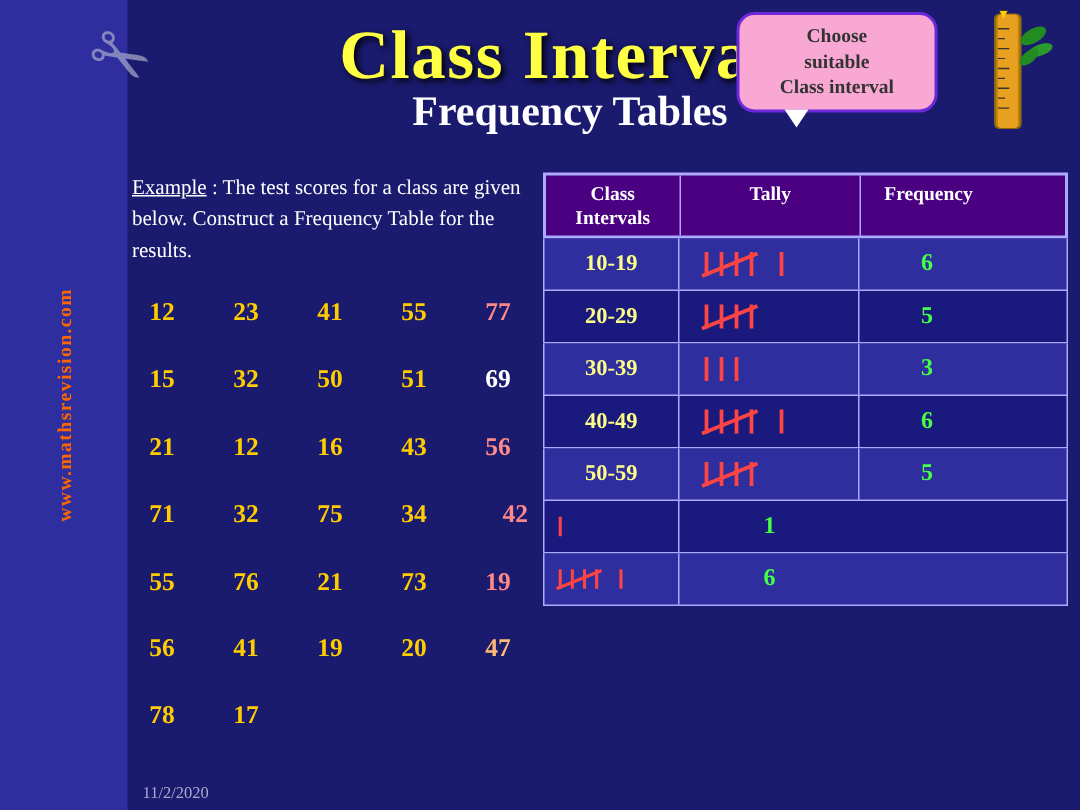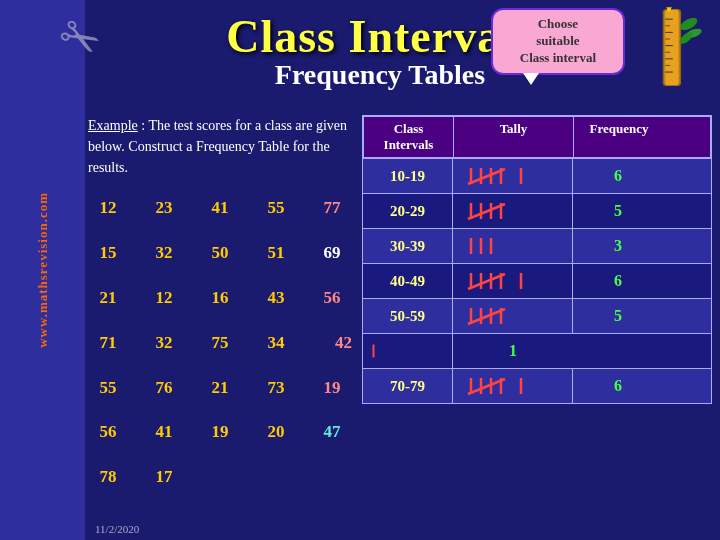--- a/index.html
+++ b/index.html
@@ -343,21 +343,21 @@
         <span class="num-cell">55</span>
         <span class="num-cell">76</span>
         <span class="num-cell">21</span>
         <span class="num-cell">73</span>
         <span class="num-cell" style="color:#ff8888;">19</span>
 
         <span class="num-cell">56</span>
         <span class="num-cell">41</span>
         <span class="num-cell">19</span>
         <span class="num-cell">20</span>
-        <span class="num-cell" style="color:#5eead4;">47</span>
+        <span class="num-cell" style="color:#fdba74;">47</span>
 
         <span class="num-cell">78</span>
         <span class="num-cell">17</span>
         <span class="num-cell"></span>
         <span class="num-cell"></span>
         <span class="num-cell"></span>
       </div>
     </div>
 
     <div class="freq-table">
@@ -442,21 +442,20 @@
         <div class="table-row">
           <div class="table-cell tally-cell">
             <svg width="100" height="24" viewBox="0 0 100 24">
               <line x1="8" y1="4" x2="8" y2="20" stroke="#ff4444" stroke-width="2.5"></line>
             </svg>
           </div>
           <div class="table-cell freq-num">1</div>
         </div>
 
         <div class="table-row">
-          <div class="table-cell interval-cell">70-79</div>
           <div class="table-cell tally-cell">
             <svg width="100" height="24" viewBox="0 0 100 24">
               <line x1="8" y1="4" x2="8" y2="20" stroke="#ff4444" stroke-width="2.5"></line>
               <line x1="18" y1="4" x2="18" y2="20" stroke="#ff4444" stroke-width="2.5"></line>
               <line x1="28" y1="4" x2="28" y2="20" stroke="#ff4444" stroke-width="2.5"></line>
               <line x1="38" y1="4" x2="38" y2="20" stroke="#ff4444" stroke-width="2.5"></line>
               <line x1="5" y1="20" x2="42" y2="5" stroke="#ff4444" stroke-width="2.5"></line>
               <line x1="58" y1="4" x2="58" y2="20" stroke="#ff4444" stroke-width="2.5"></line>
             </svg>
           </div>

